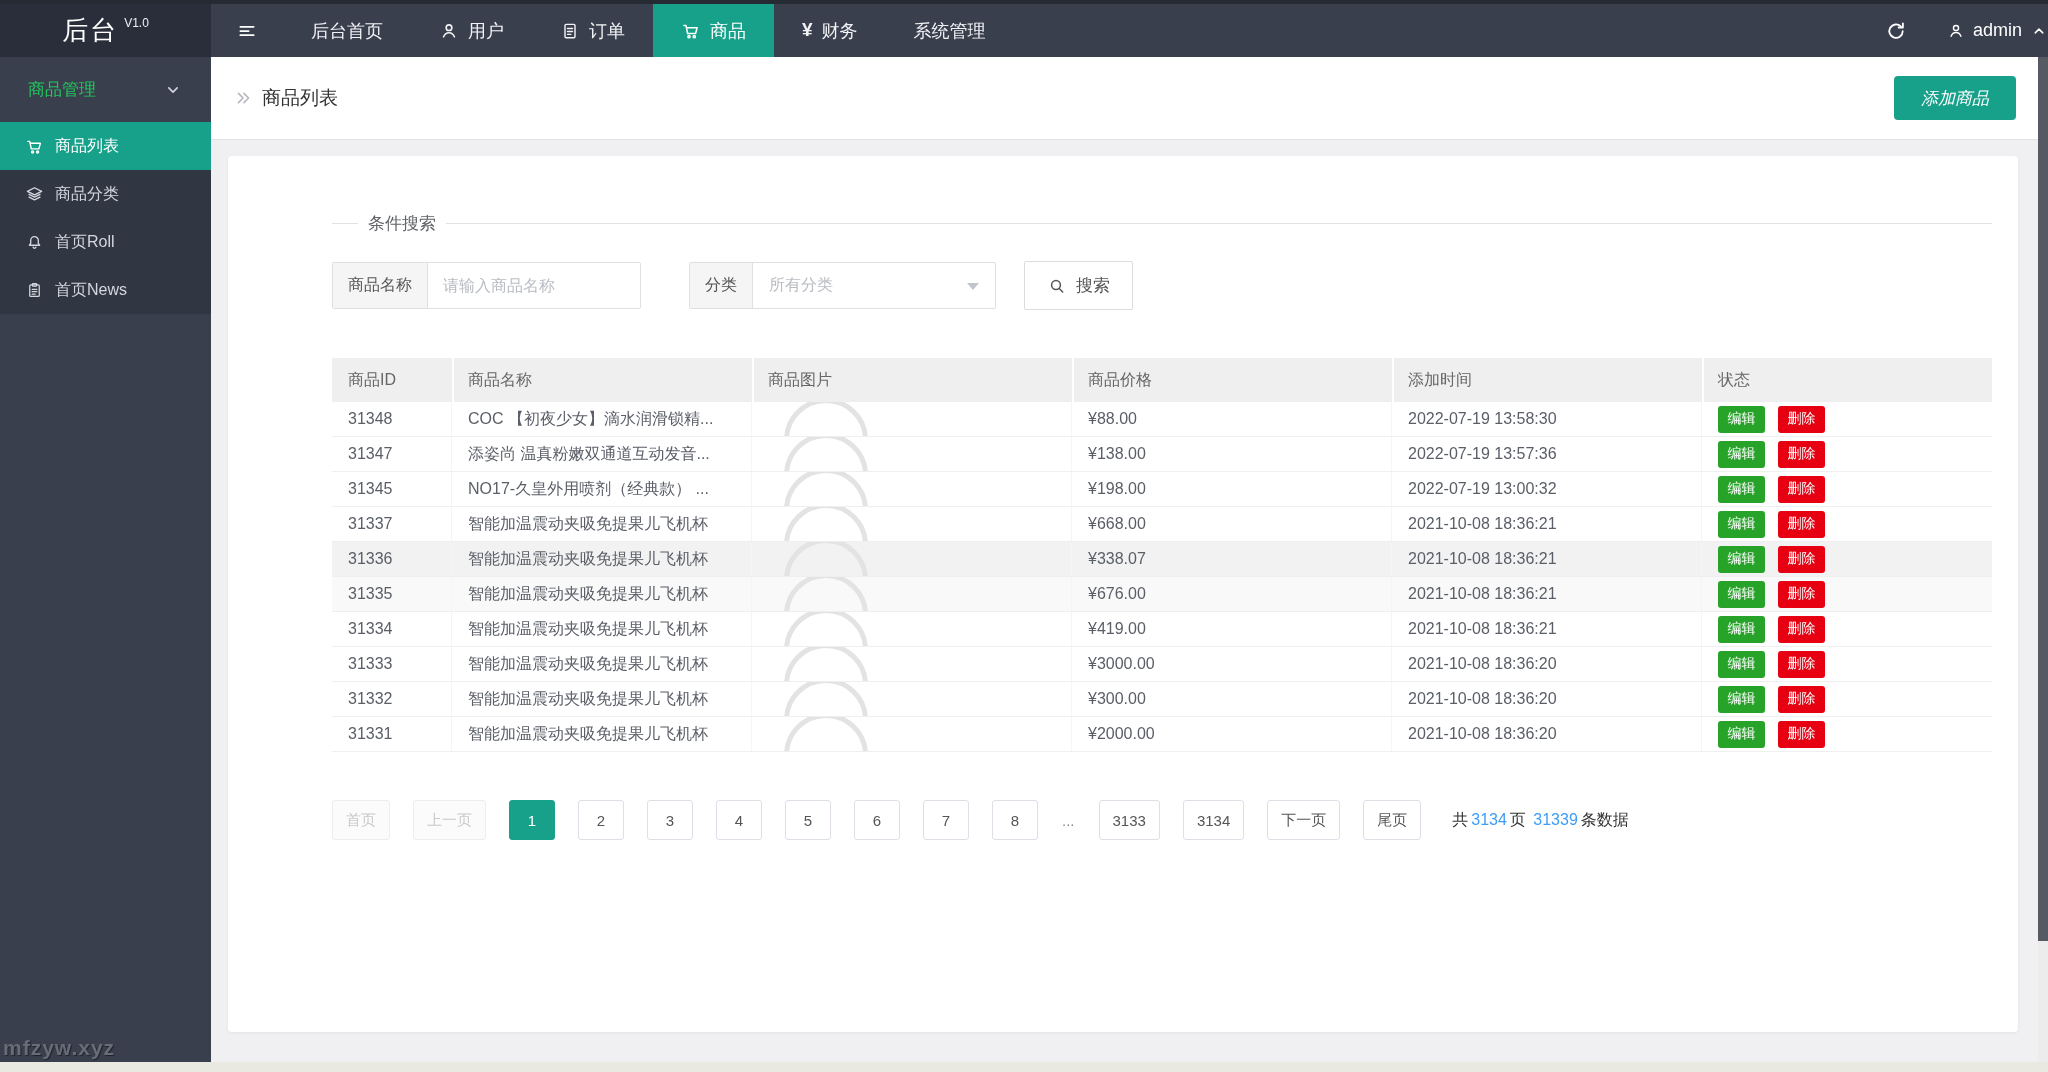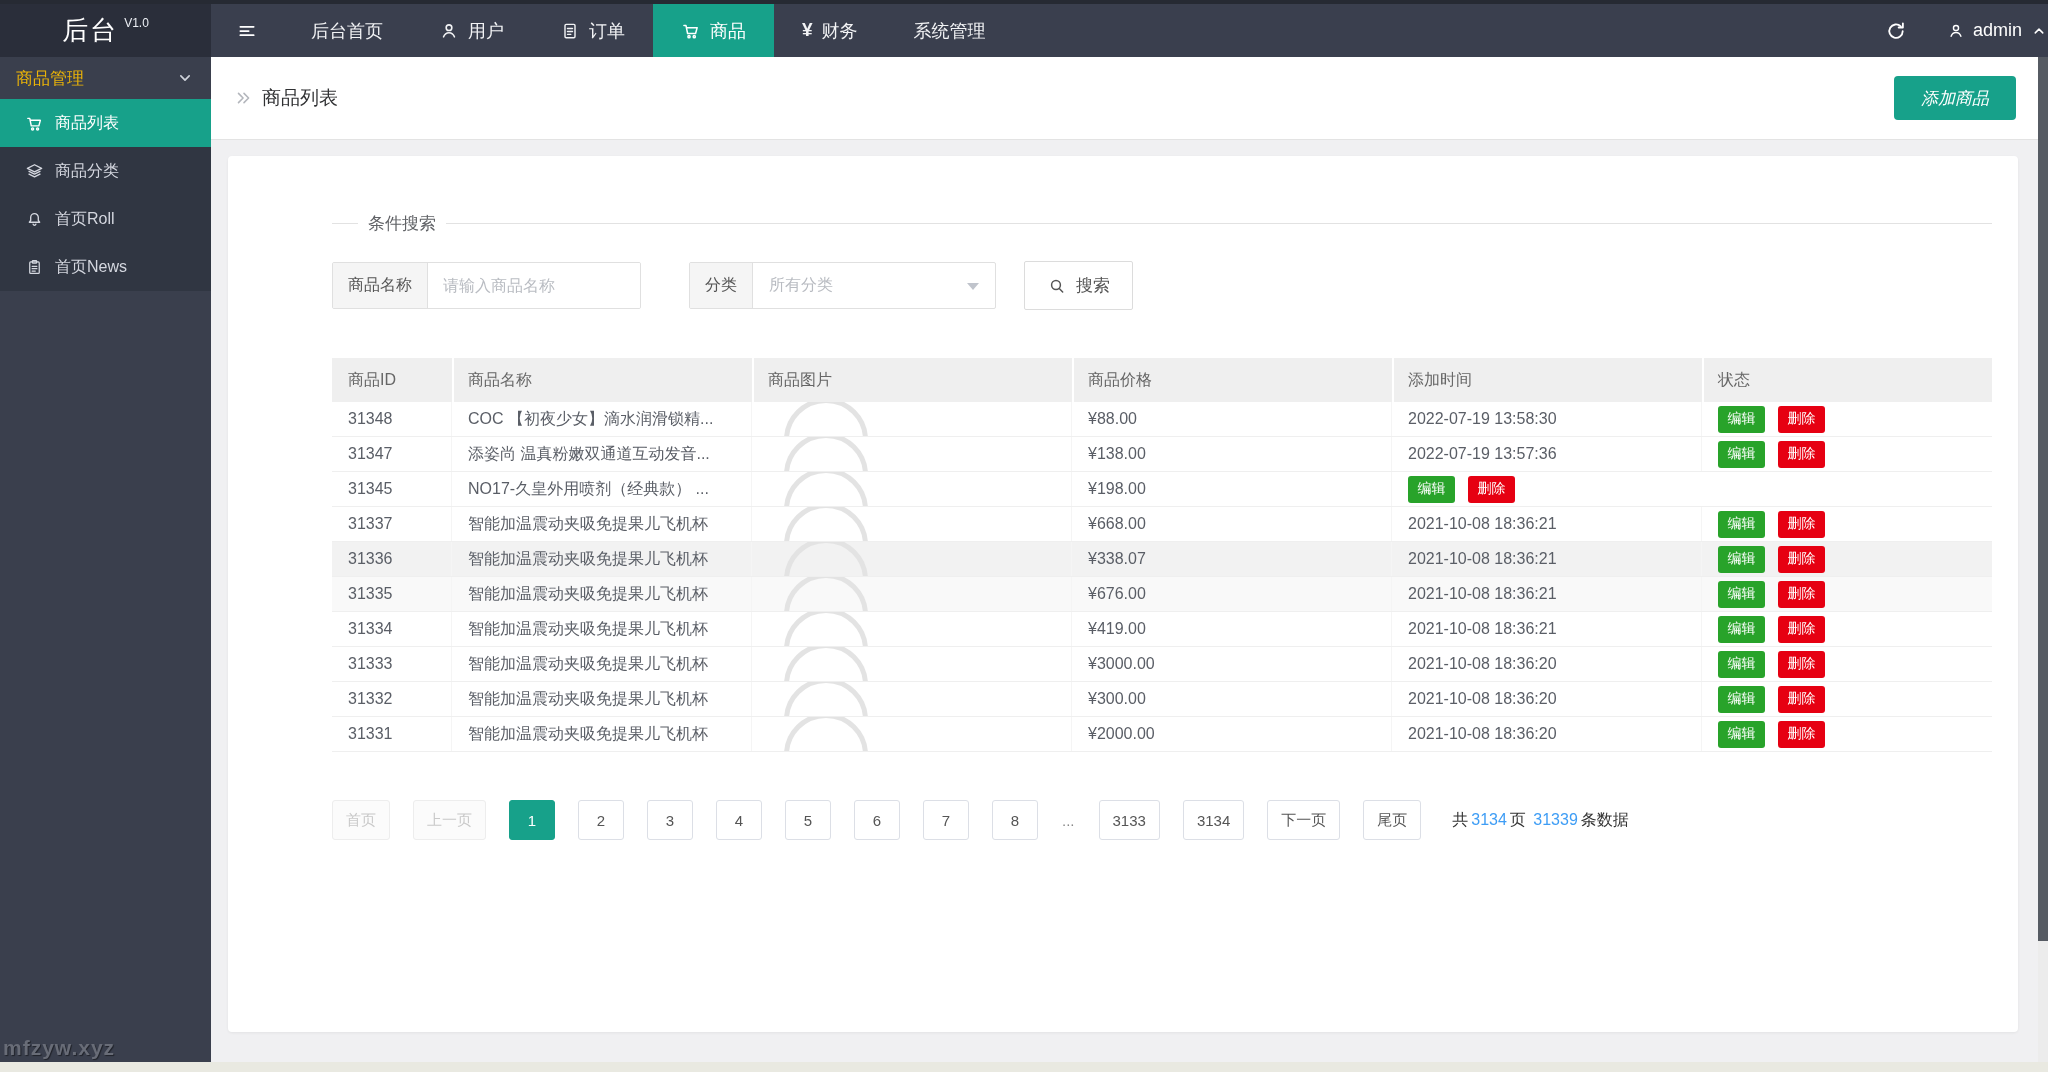--- a/index.html
+++ b/index.html
@@ -56,22 +56,22 @@
   .tb-icon svg{width:22px;height:22px;}
   .user-chip{display:flex;align-items:center;gap:8px;font-size:18px;cursor:pointer;}
   .user-chip [data-icon] svg{width:18px;height:18px;}
 
   
   .sidebar{
     position:absolute;top:57px;left:0;width:211px;bottom:10px;
     background:var(--sidebar);color:#d8dbe2;
   }
   .side-group{
-    height:42px;display:flex;align-items:center;
-    padding:0 16px;font-size:17px;cursor:pointer;color:#eab308;
+    height:65px;display:flex;align-items:center;
+    padding:0 28px;font-size:17px;cursor:pointer;color:#22c55e;
   }
   .side-group .chev{margin-left:auto;color:#cfd3db;}
   .side-menu{background:var(--submenu);}
   .side-item{
     height:48px;display:flex;align-items:center;gap:11px;
     padding-left:25px;font-size:16px;cursor:pointer;color:#d4d7df;
   }
   .side-item .icon svg{width:19px;height:19px;}
   .side-item.active{background:var(--teal);color:#fff;}
   .watermark{
@@ -428,20 +428,21 @@
               <div class="td col-name">NO17-久皇外用喷剂（经典款） ...</div>
               <div class="td col-img">
                 <div class="ph">
                   <div class="ph-arc"></div>
                   <div class="ph-d ph-d1"></div>
                   <div class="ph-d ph-d2"></div>
                   <div class="ph-d ph-d3"></div>
                 </div>
               </div>
               <div class="td col-price">¥198.00</div>
+              <div class="td col-time">2022-07-19 13:00:32</div>
               <div class="td col-status">
                 <button class="mini-btn btn-edit">编辑</button>
                 <button class="mini-btn btn-del">删除</button>
               </div>
             </div>
             <div class="tr">
               <div class="td col-id">31337</div>
               <div class="td col-name">智能加温震动夹吸免提果儿飞机杯</div>
               <div class="td col-img">
                 <div class="ph">

